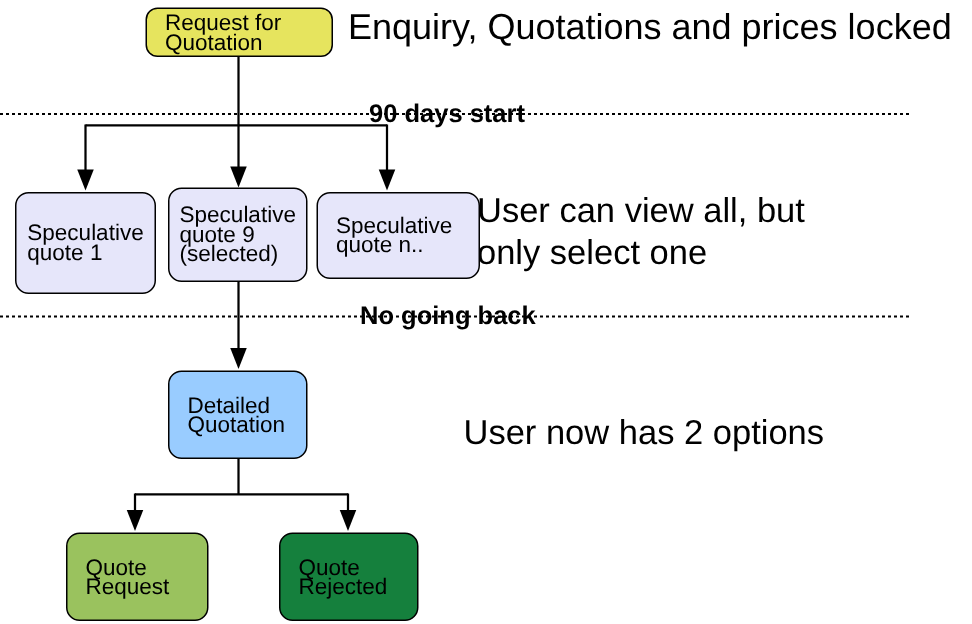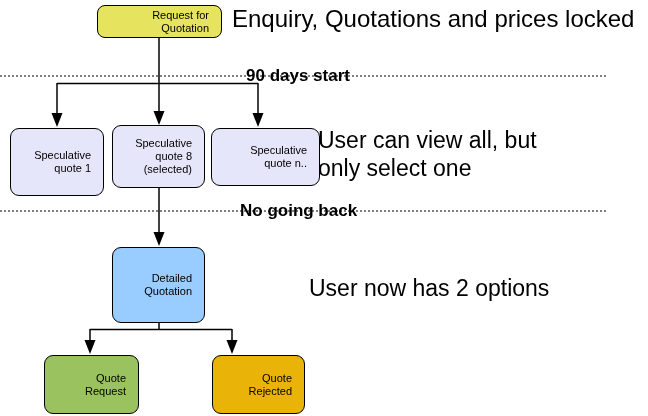--- a/index.html
+++ b/index.html
@@ -24,22 +24,22 @@
   }
   .node {
     position: absolute;
     z-index: 3;
     box-sizing: border-box;
     border: 1.5px solid #000000;
     border-radius: 9px;
     display: flex;
     align-items: center;
     justify-content: center;
-    text-align: right;
-    font-size: 11px;
+    text-align: left;
+    font-size: 15px;
     line-height: 13px;
     color: #000000;
     padding: 12px 12px;
   }
   .annotation {
     position: absolute;
     z-index: 1;
     color: #000000;
     font-size: 23px;
     line-height: 28px;
@@ -51,21 +51,21 @@
     color: #000000;
     font-size: 17px;
     font-weight: bold;
     line-height: 18px;
     white-space: nowrap;
   }
   #node-request   { left: 97px;  top: 5px;   width: 125px; height: 33px; border-radius: 8px; }
   #node-spec1     { left: 10px;  top: 128px; width: 94px;  height: 68px; }
   #node-spec2     { left: 112px; top: 125px; width: 93px;  height: 63px; }
   #node-specn     { left: 211px; top: 128px; width: 109px;  height: 58px; }
-  #node-detailed  { left: 112px; top: 247px; width: 93px;  height: 76px; }
+  #node-detailed  { left: 112px; top: 247px; width: 93px;  height: 59px; }
   #node-accepted  { left: 44px;  top: 355px; width: 95px;  height: 59px; }
   #node-rejected  { left: 186px; top: 355px; width: 93px;  height: 59px; }
 
   #ann-enquiry     { left: 232px; top: 5px;  font-size: 24px; }
   #ann-view-all    { left: 318px; top: 126px; }
   #ann-two-options { left: 309px; top: 274px; }
   #ms-90days       { left: 246px; top: 67px; }
   #ms-no-going     { left: 240px; top: 202px; }
   .ann-line { display: block; }
 </style>
@@ -104,19 +104,19 @@
     <line x1="159" y1="306" x2="159" y2="330" stroke="#000" stroke-width="1.5"></line>
     <line x1="90" y1="329.5" x2="232" y2="329.5" stroke="#000" stroke-width="1.5"></line>
     <line x1="90" y1="329" x2="90" y2="341" stroke="#000" stroke-width="1.5"></line>
     <polygon points="84.5,340 95.5,340 90,354" fill="#000"></polygon>
     <line x1="232" y1="329" x2="232" y2="341" stroke="#000" stroke-width="1.5"></line>
     <polygon points="226.5,340 237.5,340 232,354" fill="#000"></polygon>
   </svg>
 
   <div class="node" id="node-request" style="background-color: rgb(230, 228, 94);">Request for Quotation</div>
   <div class="node" id="node-spec1" style="background-color: rgb(230, 230, 250);">Speculative quote 1</div>
-  <div class="node" id="node-spec2" style="background-color: rgb(230, 230, 250);">Speculative quote 8 (selected)</div>
+  <div class="node" id="node-spec2" style="background-color: rgb(230, 230, 250);">Speculative quote 9 (selected)</div>
   <div class="node" id="node-specn" style="background-color: rgb(230, 230, 250);">Speculative quote n..</div>
   <div class="node" id="node-detailed" style="background-color: rgb(153, 204, 255);">Detailed Quotation</div>
   <div class="node" id="node-accepted" style="background-color: rgb(154, 194, 94);">Quote Request</div>
-  <div class="node" id="node-rejected" style="background-color: #eab308; margin-left: 26px;">Quote Rejected</div>
+  <div class="node" id="node-rejected" style="background-color: #15803d;">Quote Rejected</div>
 
 </div>
 
 </body></html>

